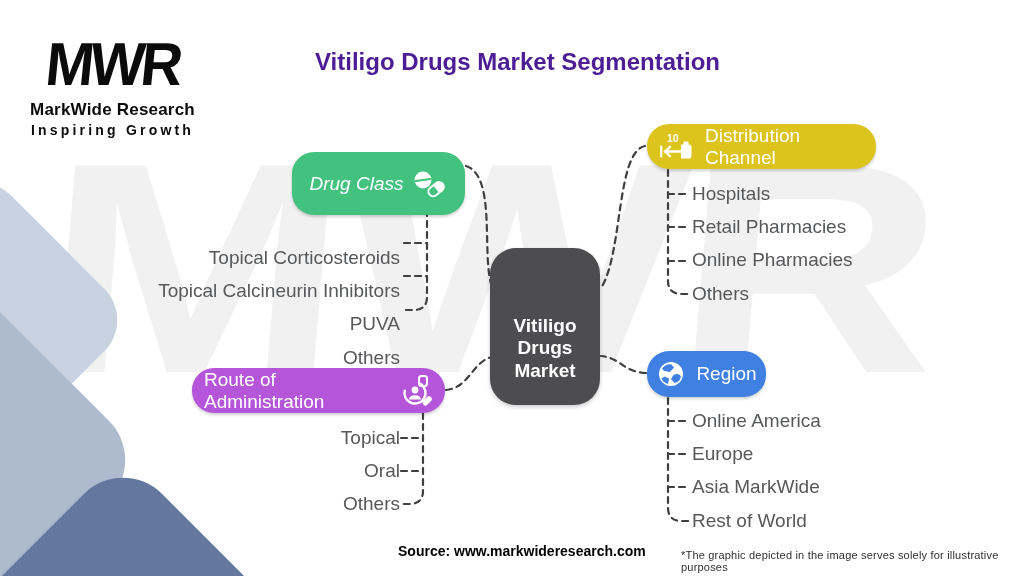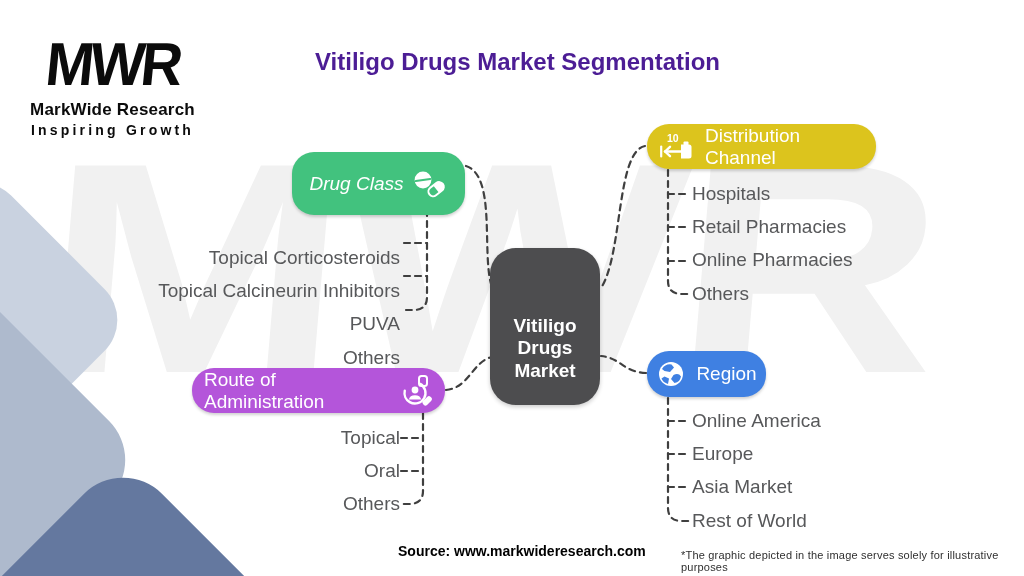--- a/index.html
+++ b/index.html
@@ -172,20 +172,20 @@
       <circle cx="15" cy="15" r="12" fill="#fff"></circle>
       <path d="M6,10 q3.5,-5.5 9.5,-4.5 l2.5,3 -4,4.5 -5.5,-1 z" fill="#3f80e2"></path>
       <path d="M17.5,16 q5,-2.5 7.5,1.5 q-1,5.5 -6.5,6.5 l-3.5,-4 z" fill="#3f80e2"></path>
       <path d="M8.5,17.5 l4.5,2 -1,5.5 q-5,-1.5 -6.5,-5.5 z" fill="#3f80e2"></path>
     </svg>
     <span>Region</span>
   </div>
   <div class="seg-list list-left-align list-region">
     <div class="seg-item">Online America</div>
     <div class="seg-item">Europe</div>
-    <div class="seg-item">Asia Market</div>
+    <div class="seg-item">Asia MarkWide</div>
     <div class="seg-item">Rest of World</div>
   </div>
 
   <div class="source">Source: www.markwideresearch.com</div>
   <div class="disclaimer">*The graphic depicted in the image serves solely for illustrative purposes</div>
 
 </div>
 
 </body></html>

